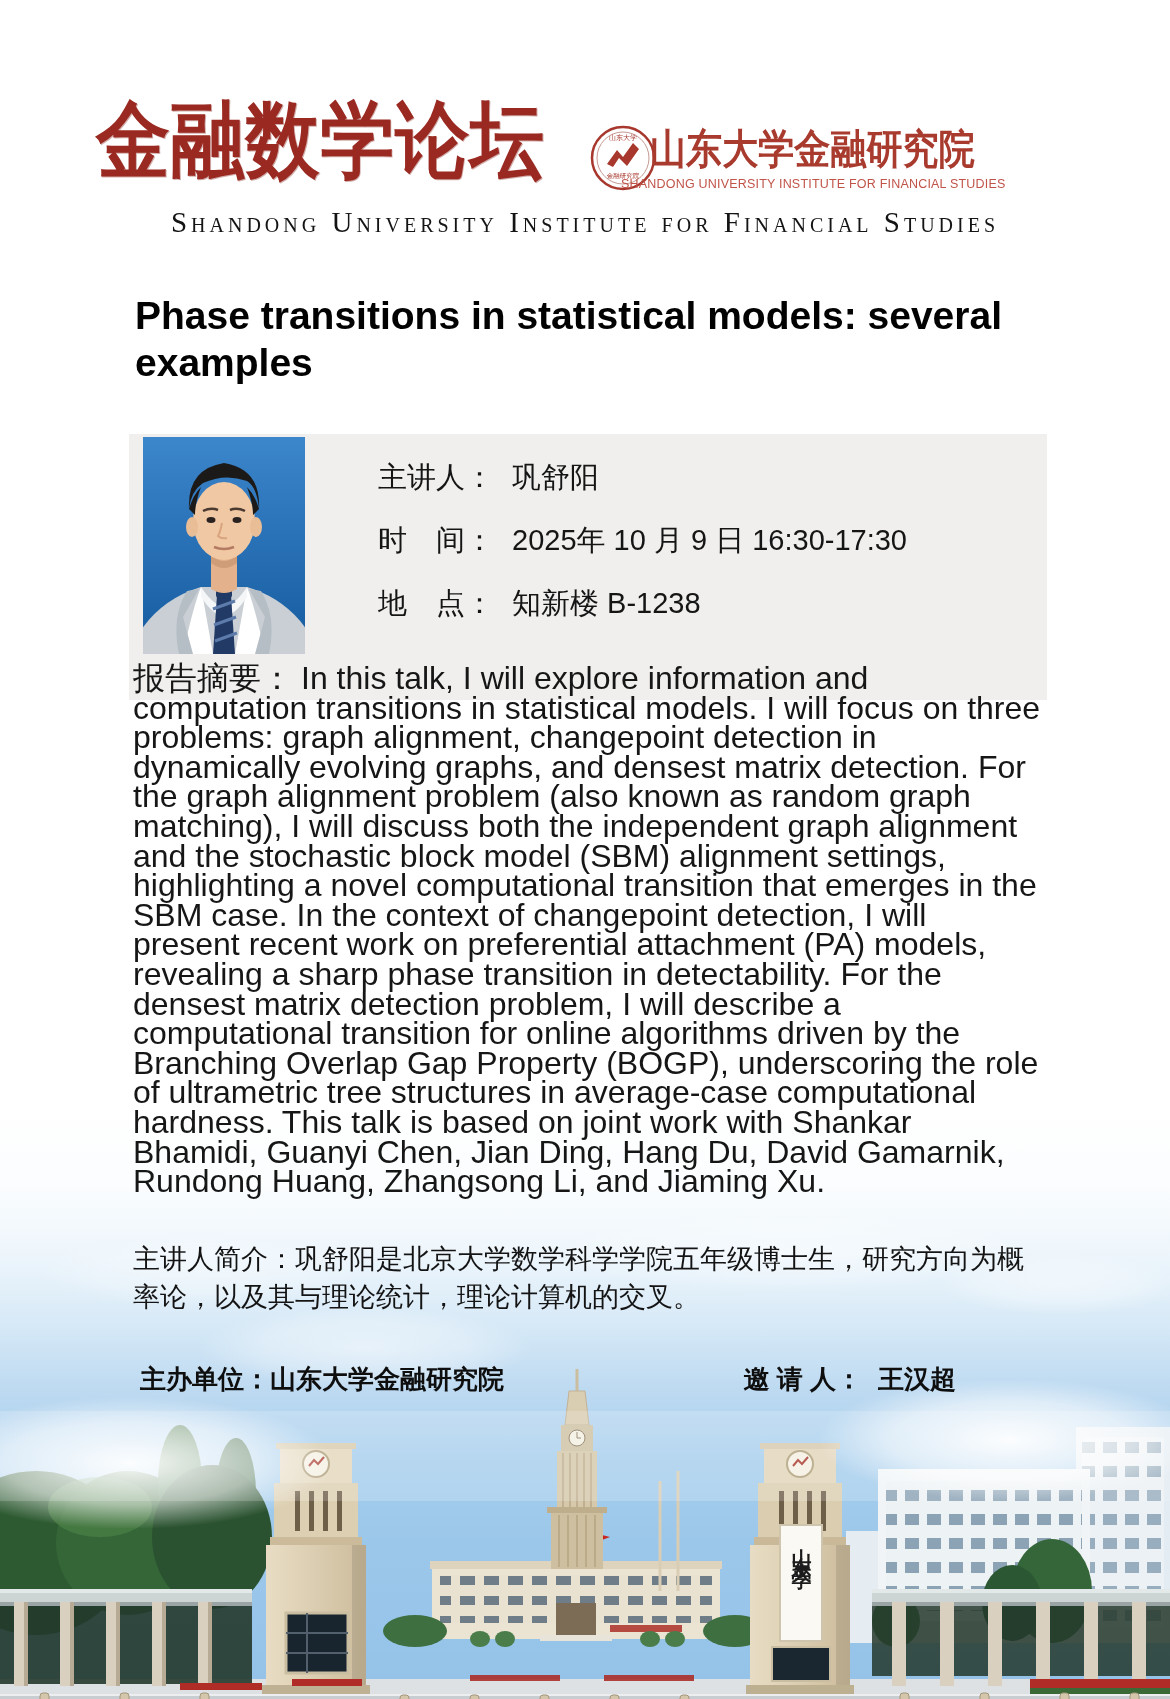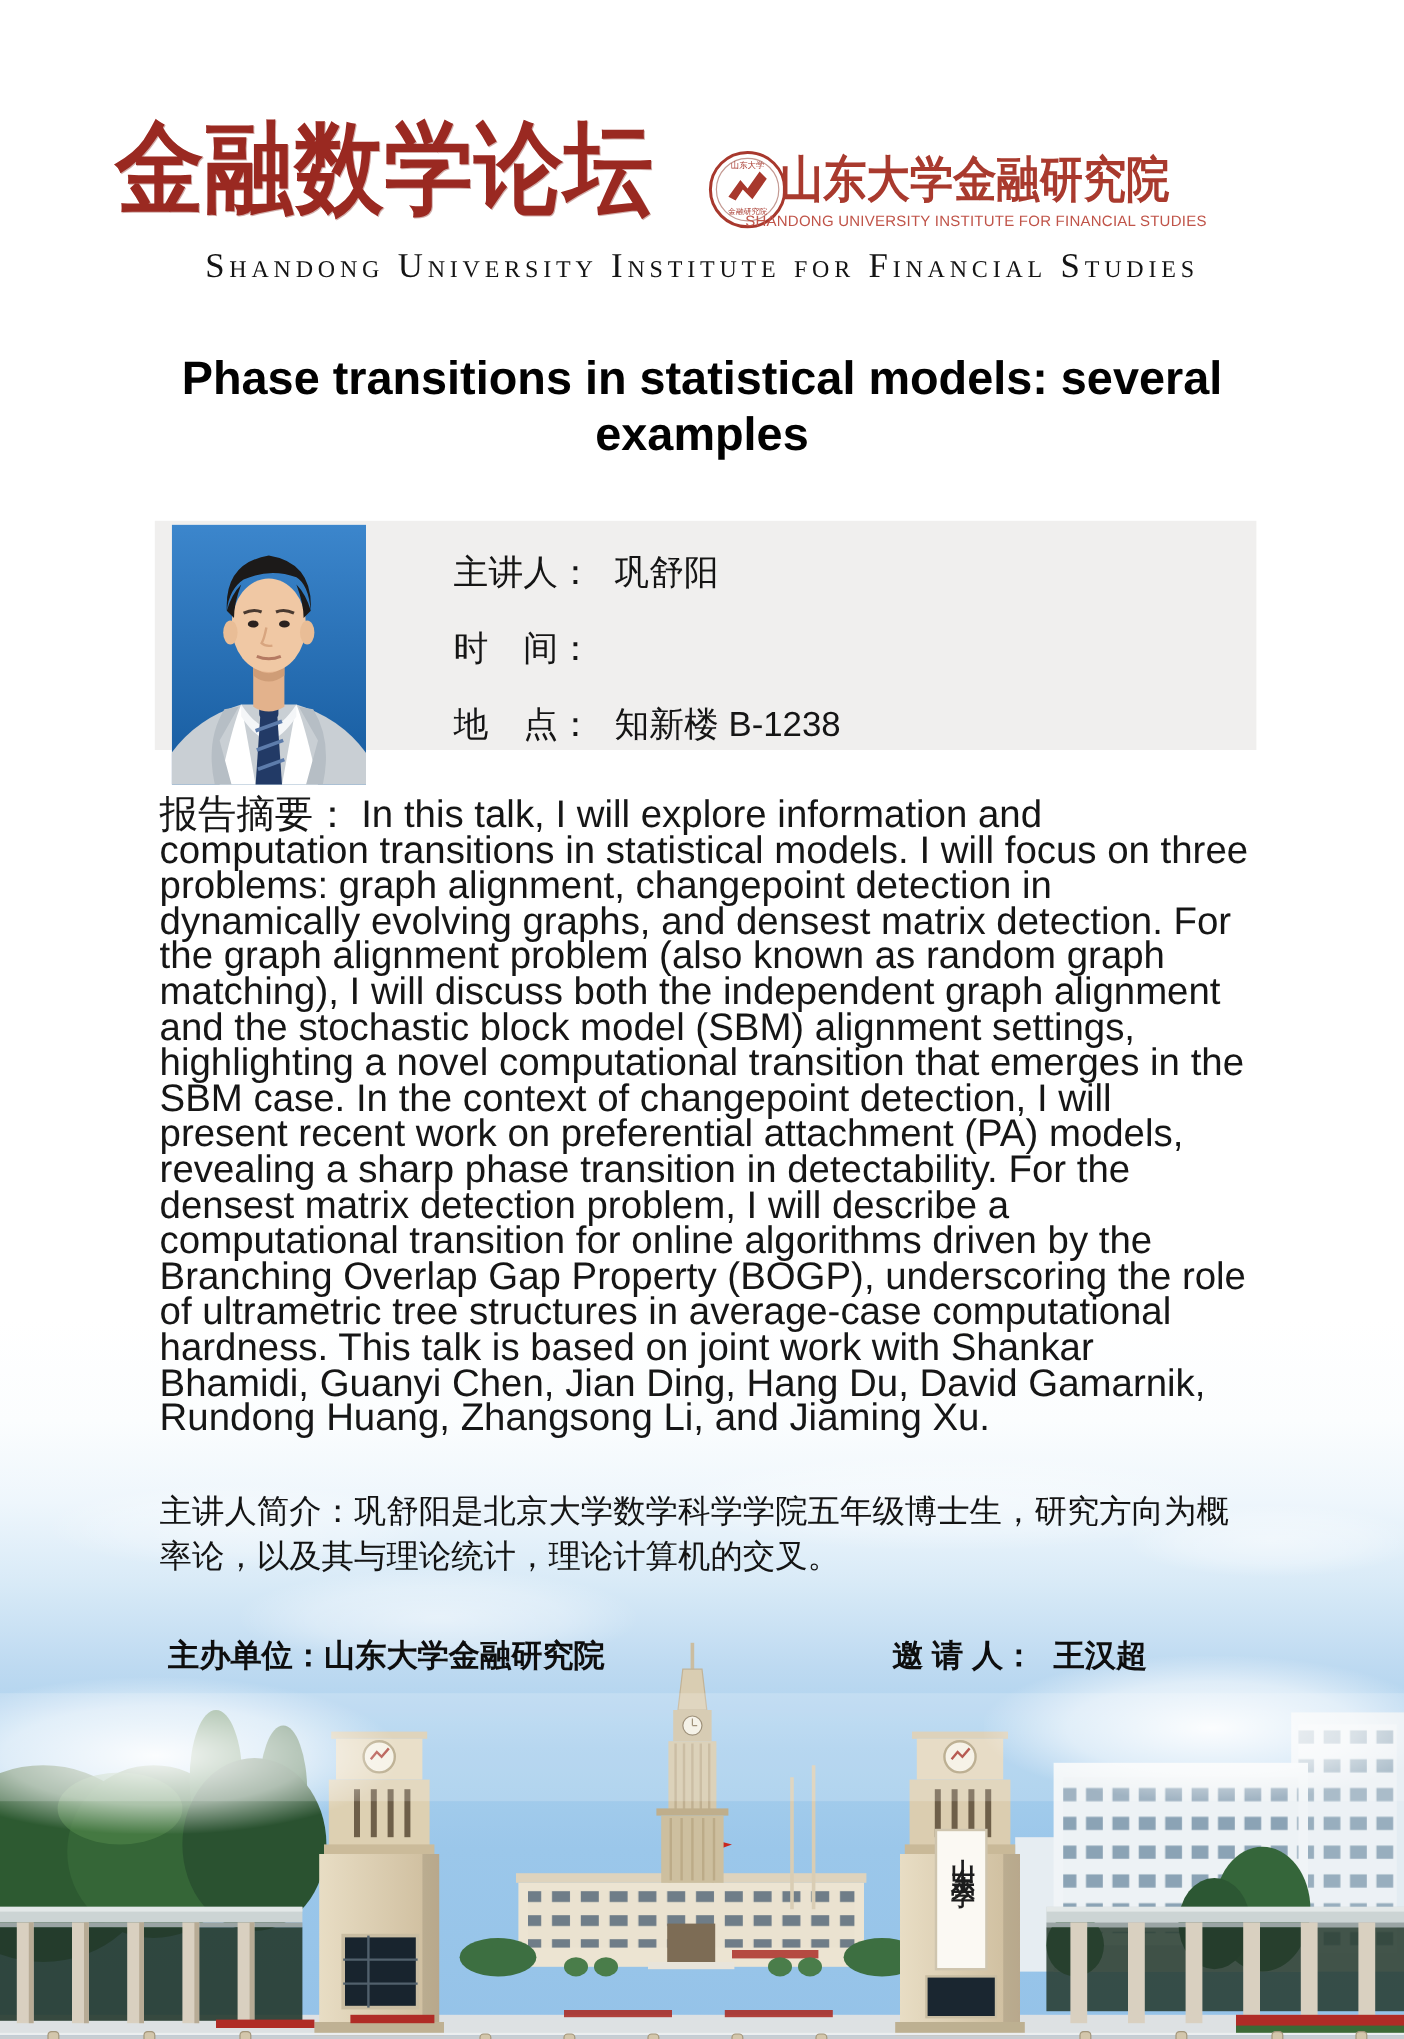--- a/index.html
+++ b/index.html
@@ -27,24 +27,24 @@
     position:absolute;left:621px;top:165px;white-space:nowrap;
     font-size:12.5px;color:#c05449;letter-spacing:.2px;
   }
   .caps-line{
     position:absolute;left:0;top:194px;width:100%;text-align:center;
     font-family:"Liberation Serif",serif;font-variant:small-caps;
     font-size:29px;color:#141414;letter-spacing:4px;white-space:nowrap;
   }
   .talk-title{
     position:absolute;left:135px;top:280px;width:900px;margin:0;
-    text-align:center;font-size:39px;line-height:47px;font-weight:bold;color:#020202;
+    font-size:39px;line-height:47px;font-weight:bold;color:#020202;
   }
   
-  .info-box{position:absolute;left:129px;top:422px;width:918px;height:191px;background:#f0efee;}
+  .info-box{position:absolute;left:129px;top:422px;width:918px;height:266px;background:#f0efee;}
   .photo{position:absolute;left:14px;top:3px;width:162px;height:217px;overflow:hidden;}
   .rows{position:absolute;left:249px;top:12px;}
   .row{height:63px;display:flex;align-items:center;font-size:29px;color:#151515;white-space:nowrap;}
   .row .lbl{margin-right:18px;}
   
   .abstract{
     position:absolute;left:133px;top:652px;width:908px;margin:0;
     font-size:32px;line-height:29.6px;color:#161616;text-align:left;
   }
   .abstract .pl{margin-right:8px;}
@@ -344,20 +344,21 @@
         <path d="M71,110 Q81,114 91,110" stroke="#b57a62" stroke-width="2.5" fill="none"></path>
       </svg>
     </div>
     <div class="rows">
       <div class="row">
         <span class="lbl">主讲人：</span>
         <span class="val">巩舒阳</span>
       </div>
       <div class="row">
         <span class="lbl">时　间：</span>
+        <span class="val">2025年 10 月 9 日 16:30-17:30</span>
       </div>
       <div class="row">
         <span class="lbl">地　点：</span>
         <span class="val">知新楼 B-1238</span>
       </div>
     </div>
   </section>
 
   <p class="abstract"><span class="pl">报告摘要：</span><span>In this talk, I will explore information and computation transitions in statistical models. I will focus on three problems: graph alignment, changepoint detection in dynamically evolving graphs, and densest matrix detection. For the graph alignment problem (also known as random graph matching), I will discuss both the independent graph alignment and the stochastic block model (SBM) alignment settings, highlighting a novel computational transition that emerges in the SBM case. In the context of changepoint detection, I will present recent work on preferential attachment (PA) models, revealing a sharp phase transition in detectability. For the densest matrix detection problem, I will describe a computational transition for online algorithms driven by the Branching Overlap Gap Property (BOGP), underscoring the role of ultrametric tree structures in average-case computational hardness. This talk is based on joint work with Shankar Bhamidi, Guanyi Chen, Jian Ding, Hang Du, David Gamarnik, Rundong Huang, Zhangsong Li, and Jiaming Xu.</span></p>
 

